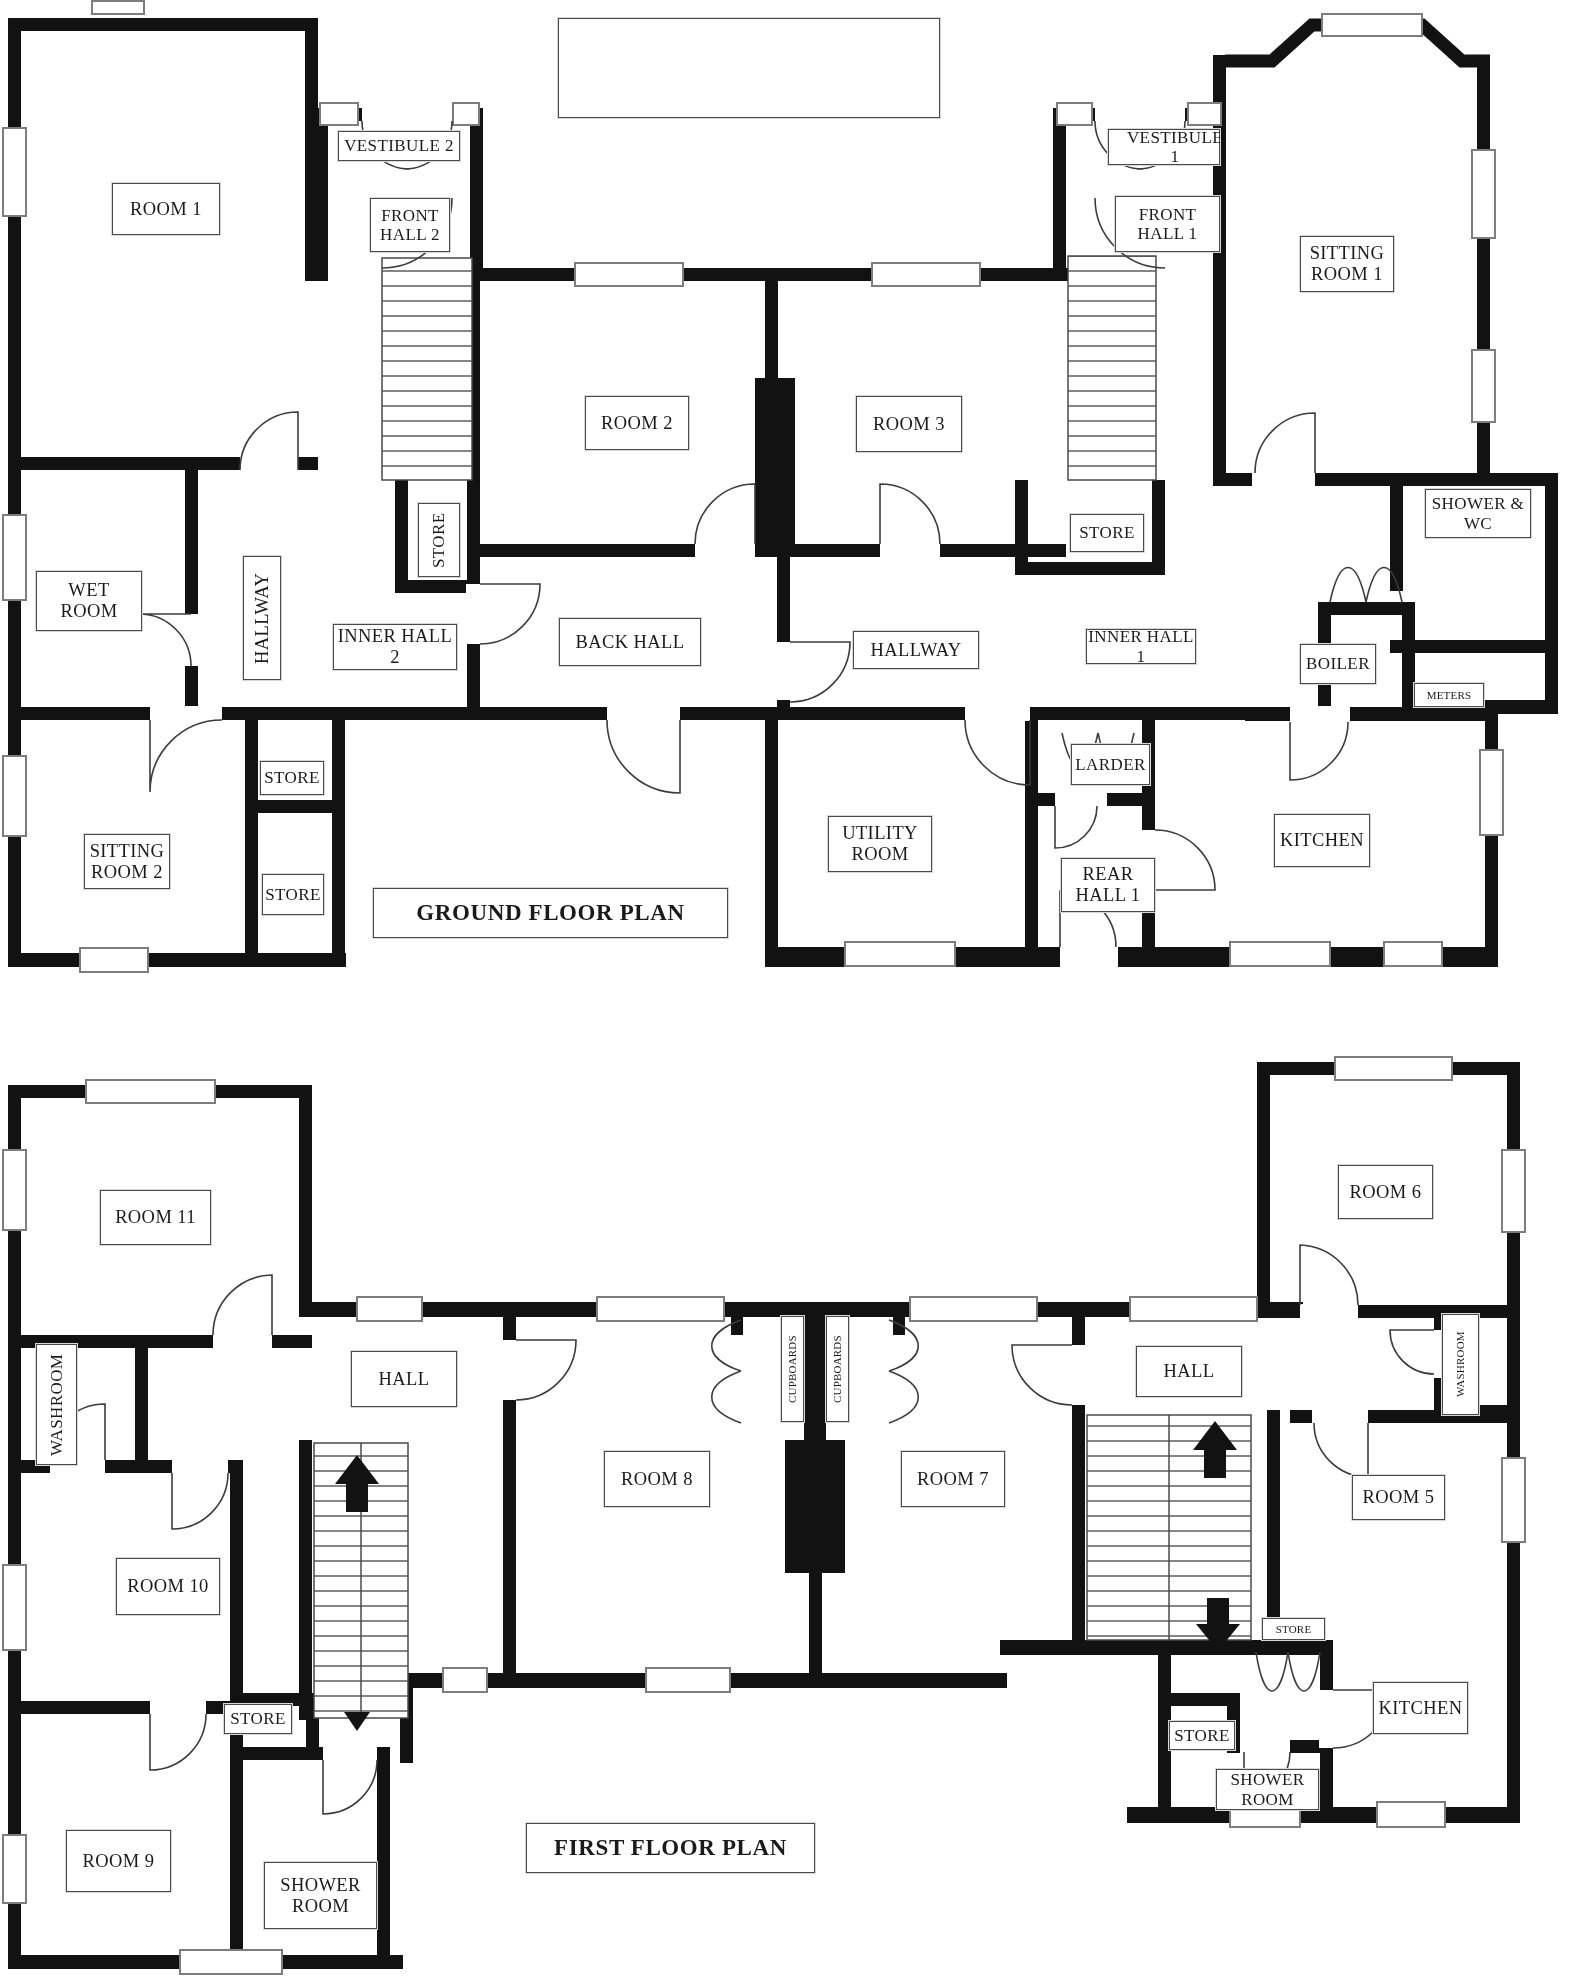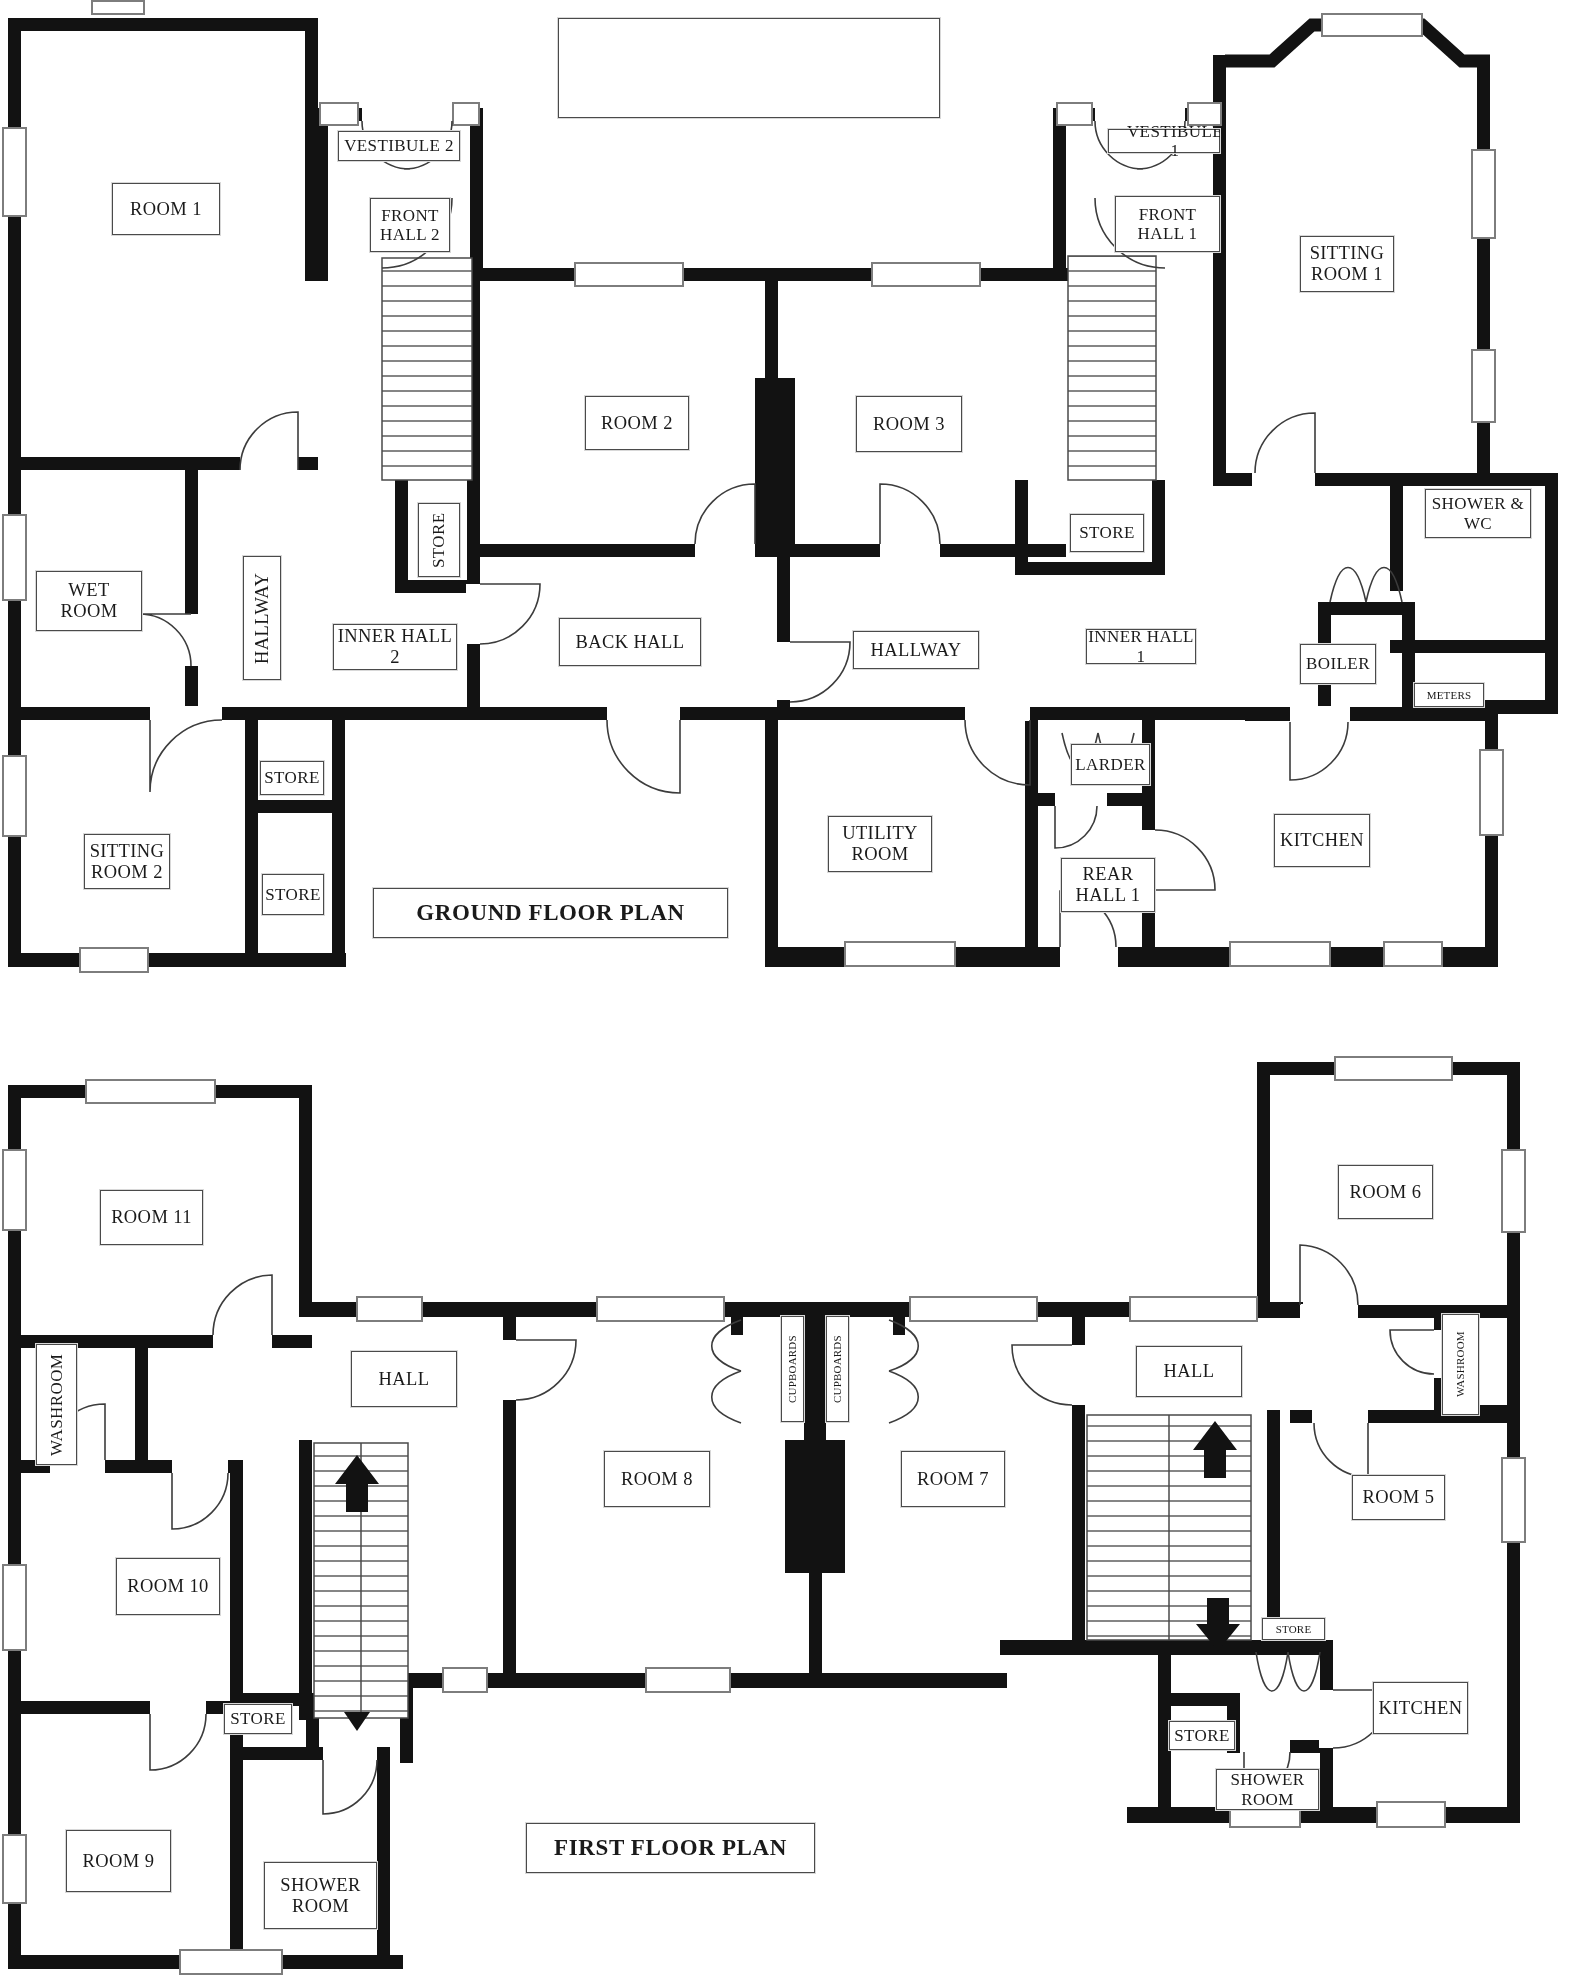--- a/index.html
+++ b/index.html
@@ -279,21 +279,21 @@
 </svg>
 
 <div class="label title-box" style="left:558px;top:18px;width:382px;height:100px;">
 </div>
 
 <div class="label" style="left:112px;top:183px;width:108px;height:52px;">ROOM 1</div>
 <div class="label small" style="left:338px;top:131px;width:122px;height:30px;">VESTIBULE 2</div>
 <div class="label small" style="left:370px;top:198px;width:80px;height:54px;">FRONT HALL 2</div>
 <div class="label" style="left:585px;top:396px;width:104px;height:54px;">ROOM 2</div>
 <div class="label" style="left:856px;top:396px;width:106px;height:56px;">ROOM 3</div>
-<div class="label small" style="left:1108px;top:129px;width:112px;height:24px;padding-left:23px;">VESTIBULE 1</div>
+<div class="label small" style="left:1108px;top:129px;width:112px;height:36px;padding-left:23px;">VESTIBULE 1</div>
 <div class="label small" style="left:1115px;top:196px;width:105px;height:56px;">FRONT HALL 1</div>
 <div class="label" style="left:1300px;top:236px;width:94px;height:56px;">SITTING ROOM 1</div>
 <div class="label" style="left:36px;top:571px;width:106px;height:60px;">WET ROOM</div>
 <div class="label vert" style="left:243px;top:556px;width:38px;height:124px;">HALLWAY</div>
 <div class="label" style="left:333px;top:624px;width:124px;height:46px;">INNER HALL 2</div>
 <div class="label vert small" style="left:418px;top:503px;width:42px;height:74px;">STORE</div>
 <div class="label" style="left:559px;top:618px;width:142px;height:48px;">BACK HALL</div>
 <div class="label" style="left:853px;top:631px;width:126px;height:38px;">HALLWAY</div>
 <div class="label small" style="left:1070px;top:514px;width:74px;height:38px;">STORE</div>
 <div class="label small" style="left:1086px;top:629px;width:110px;height:35px;">INNER HALL 1</div>
@@ -302,21 +302,21 @@
 <div class="label tiny" style="left:1414px;top:683px;width:70px;height:24px;">METERS</div>
 <div class="label small" style="left:1071px;top:744px;width:79px;height:41px;">LARDER</div>
 <div class="label" style="left:84px;top:834px;width:86px;height:55px;">SITTING ROOM 2</div>
 <div class="label small" style="left:260px;top:761px;width:64px;height:34px;">STORE</div>
 <div class="label small" style="left:262px;top:874px;width:62px;height:41px;">STORE</div>
 <div class="label" style="left:828px;top:816px;width:104px;height:56px;">UTILITY ROOM</div>
 <div class="label" style="left:1061px;top:858px;width:94px;height:54px;">REAR HALL 1</div>
 <div class="label" style="left:1274px;top:814px;width:96px;height:53px;">KITCHEN</div>
 <div class="label caption" style="left:373px;top:888px;width:355px;height:50px;">GROUND FLOOR PLAN</div>
 
-<div class="label" style="left:100px;top:1190px;width:103px;height:55px;">ROOM 11</div>
+<div class="label" style="left:100px;top:1190px;width:111px;height:55px;">ROOM 11</div>
 <div class="label vert small" style="left:36px;top:1344px;width:41px;height:121px;">WASHROOM</div>
 <div class="label" style="left:351px;top:1351px;width:106px;height:56px;">HALL</div>
 <div class="label" style="left:116px;top:1558px;width:104px;height:57px;">ROOM 10</div>
 <div class="label small" style="left:224px;top:1704px;width:68px;height:30px;">STORE</div>
 <div class="label" style="left:66px;top:1830px;width:105px;height:62px;">ROOM 9</div>
 <div class="label" style="left:264px;top:1862px;width:113px;height:67px;">SHOWER ROOM</div>
 <div class="label" style="left:604px;top:1451px;width:106px;height:56px;">ROOM 8</div>
 <div class="label vert tiny" style="left:781px;top:1316px;width:23px;height:106px;">CUPBOARDS</div>
 <div class="label vert tiny" style="left:826px;top:1316px;width:23px;height:106px;">CUPBOARDS</div>
 <div class="label" style="left:901px;top:1451px;width:104px;height:56px;">ROOM 7</div>

